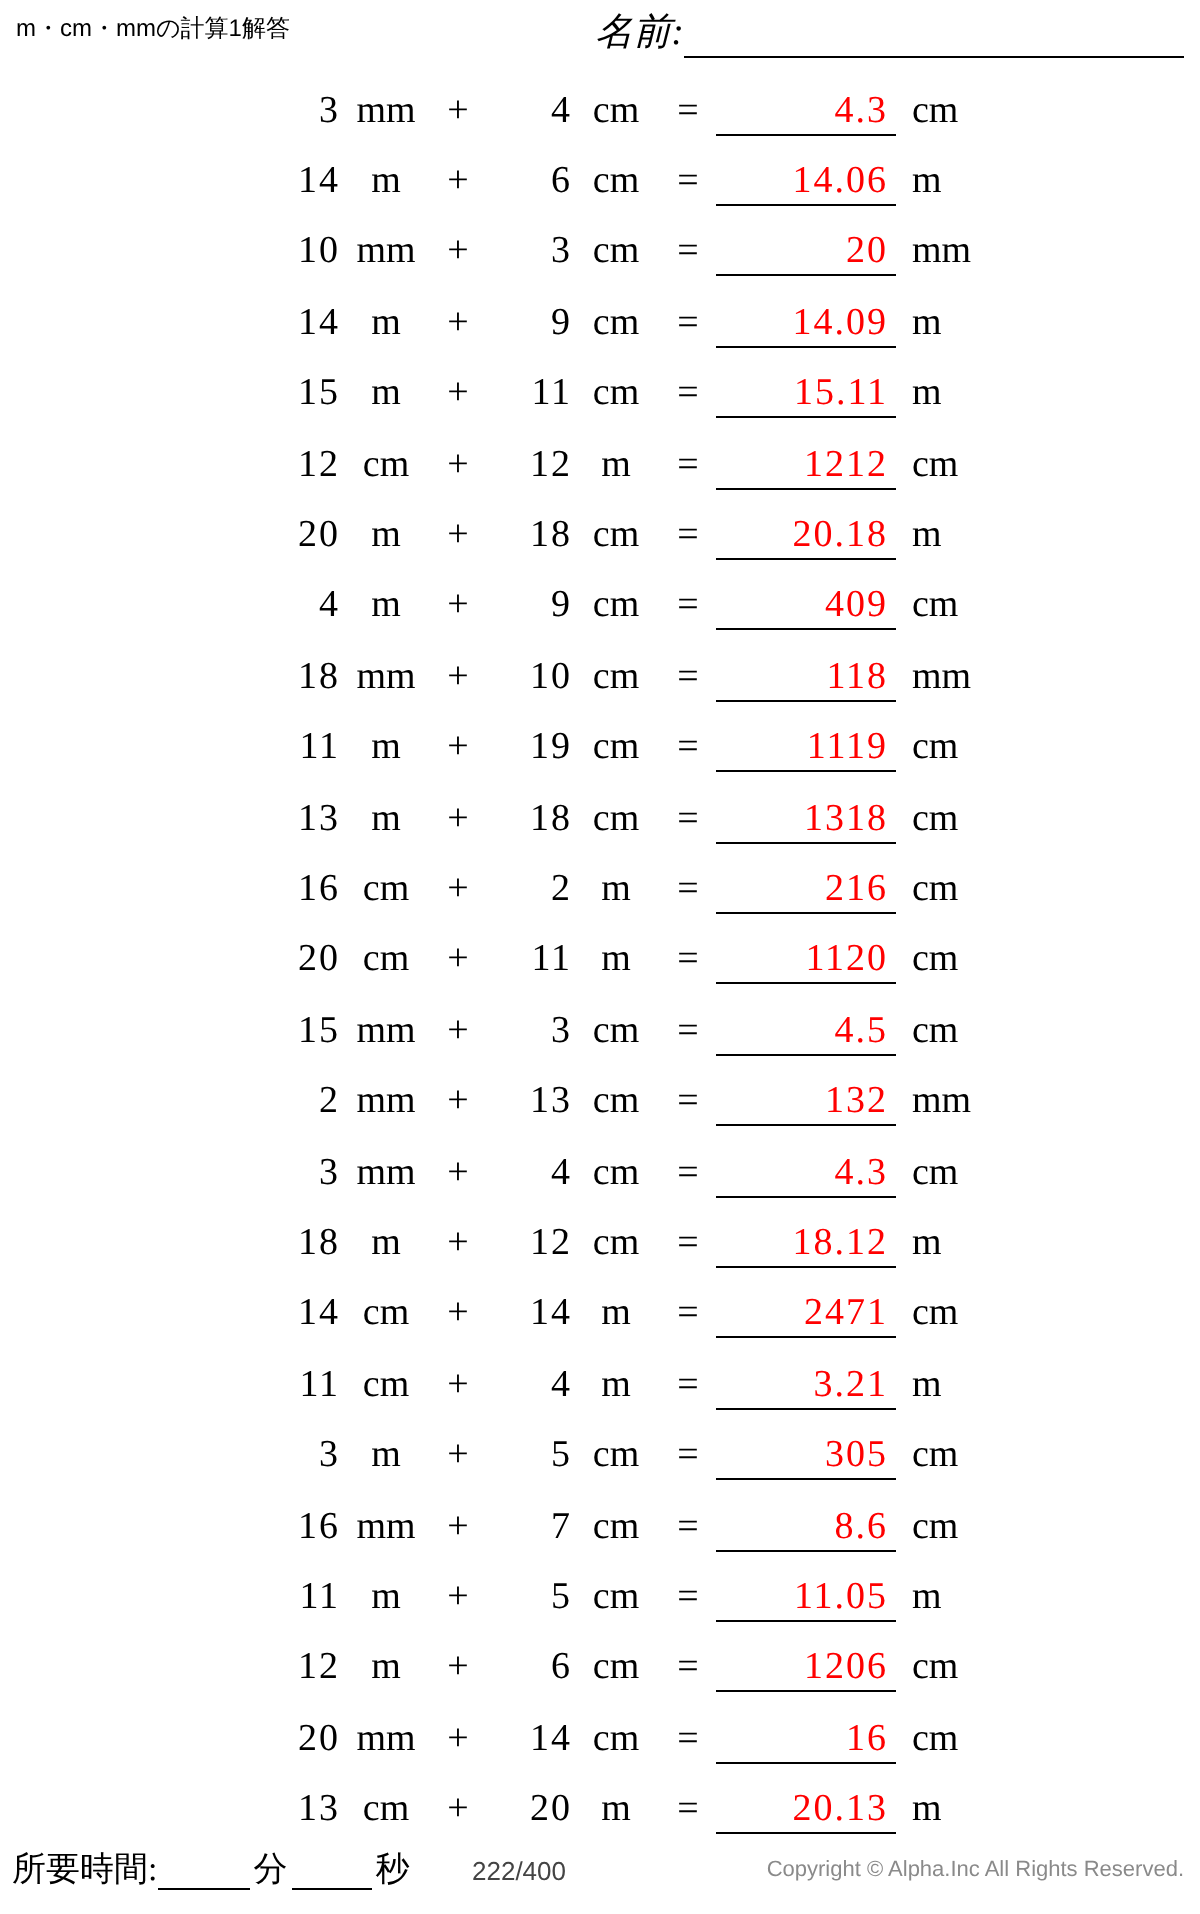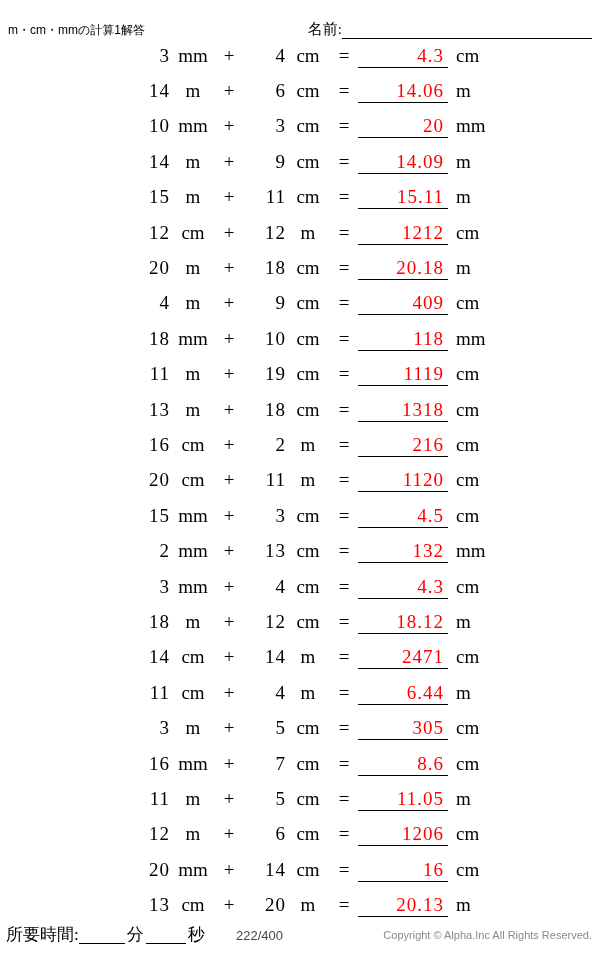--- a/index.html
+++ b/index.html
@@ -18,21 +18,21 @@
   .page {
     position: relative;
     width: 600px;
     height: 957px;
     box-sizing: border-box;
   }
 
   
   .header {
     position: absolute;
-    top: 16px;
+    top: 0;
     left: 0;
     width: 600px;
     height: 34px;
   }
   .header-title {
     position: absolute;
     left: 8px;
     top: 6px;
     font-family: "Liberation Sans", sans-serif;
     font-size: 12px;
@@ -43,22 +43,23 @@
   .name-wrap {
     position: absolute;
     right: 8px;
     top: 3px;
     display: flex;
     align-items: flex-end;
     font-size: 17px;
   }
   .name-label {
     font-family: "Liberation Serif", serif;
-    font-size: 15px;
+    font-size: 19px;
     white-space: nowrap;
+    font-style: italic;
   }
   .name-line {
     display: inline-block;
     width: 250px;
     border-bottom: 1px solid #000;
     height: 19px;
   }
 
   
   .problems {
@@ -126,21 +127,21 @@
     left: 0;
     bottom: 6px;
     width: 600px;
     height: 30px;
   }
   .time-wrap {
     position: absolute;
     left: 6px;
     top: 2px;
     display: flex;
-    align-items: flex-start;
+    align-items: center;
     font-size: 17px;
     font-family: "Liberation Serif", serif;
   }
   .time-label { white-space: nowrap; }
   .time-blank {
     display: inline-block;
     width: 46px;
     border-bottom: 1px solid #000;
     height: 20px;
   }
@@ -363,21 +364,21 @@
         <div class="answer-box">2471</div>
         <div class="c-unit3">cm</div>
       </div>
       <div class="row">
         <div class="c-num1">11</div>
         <div class="c-unit1">cm</div>
         <div class="c-plus">+</div>
         <div class="c-num2">4</div>
         <div class="c-unit2">m</div>
         <div class="c-eq">=</div>
-        <div class="answer-box">6.44</div>
+        <div class="answer-box">3.21</div>
         <div class="c-unit3">m</div>
       </div>
       <div class="row">
         <div class="c-num1">3</div>
         <div class="c-unit1">m</div>
         <div class="c-plus">+</div>
         <div class="c-num2">5</div>
         <div class="c-unit2">cm</div>
         <div class="c-eq">=</div>
         <div class="answer-box">305</div>

